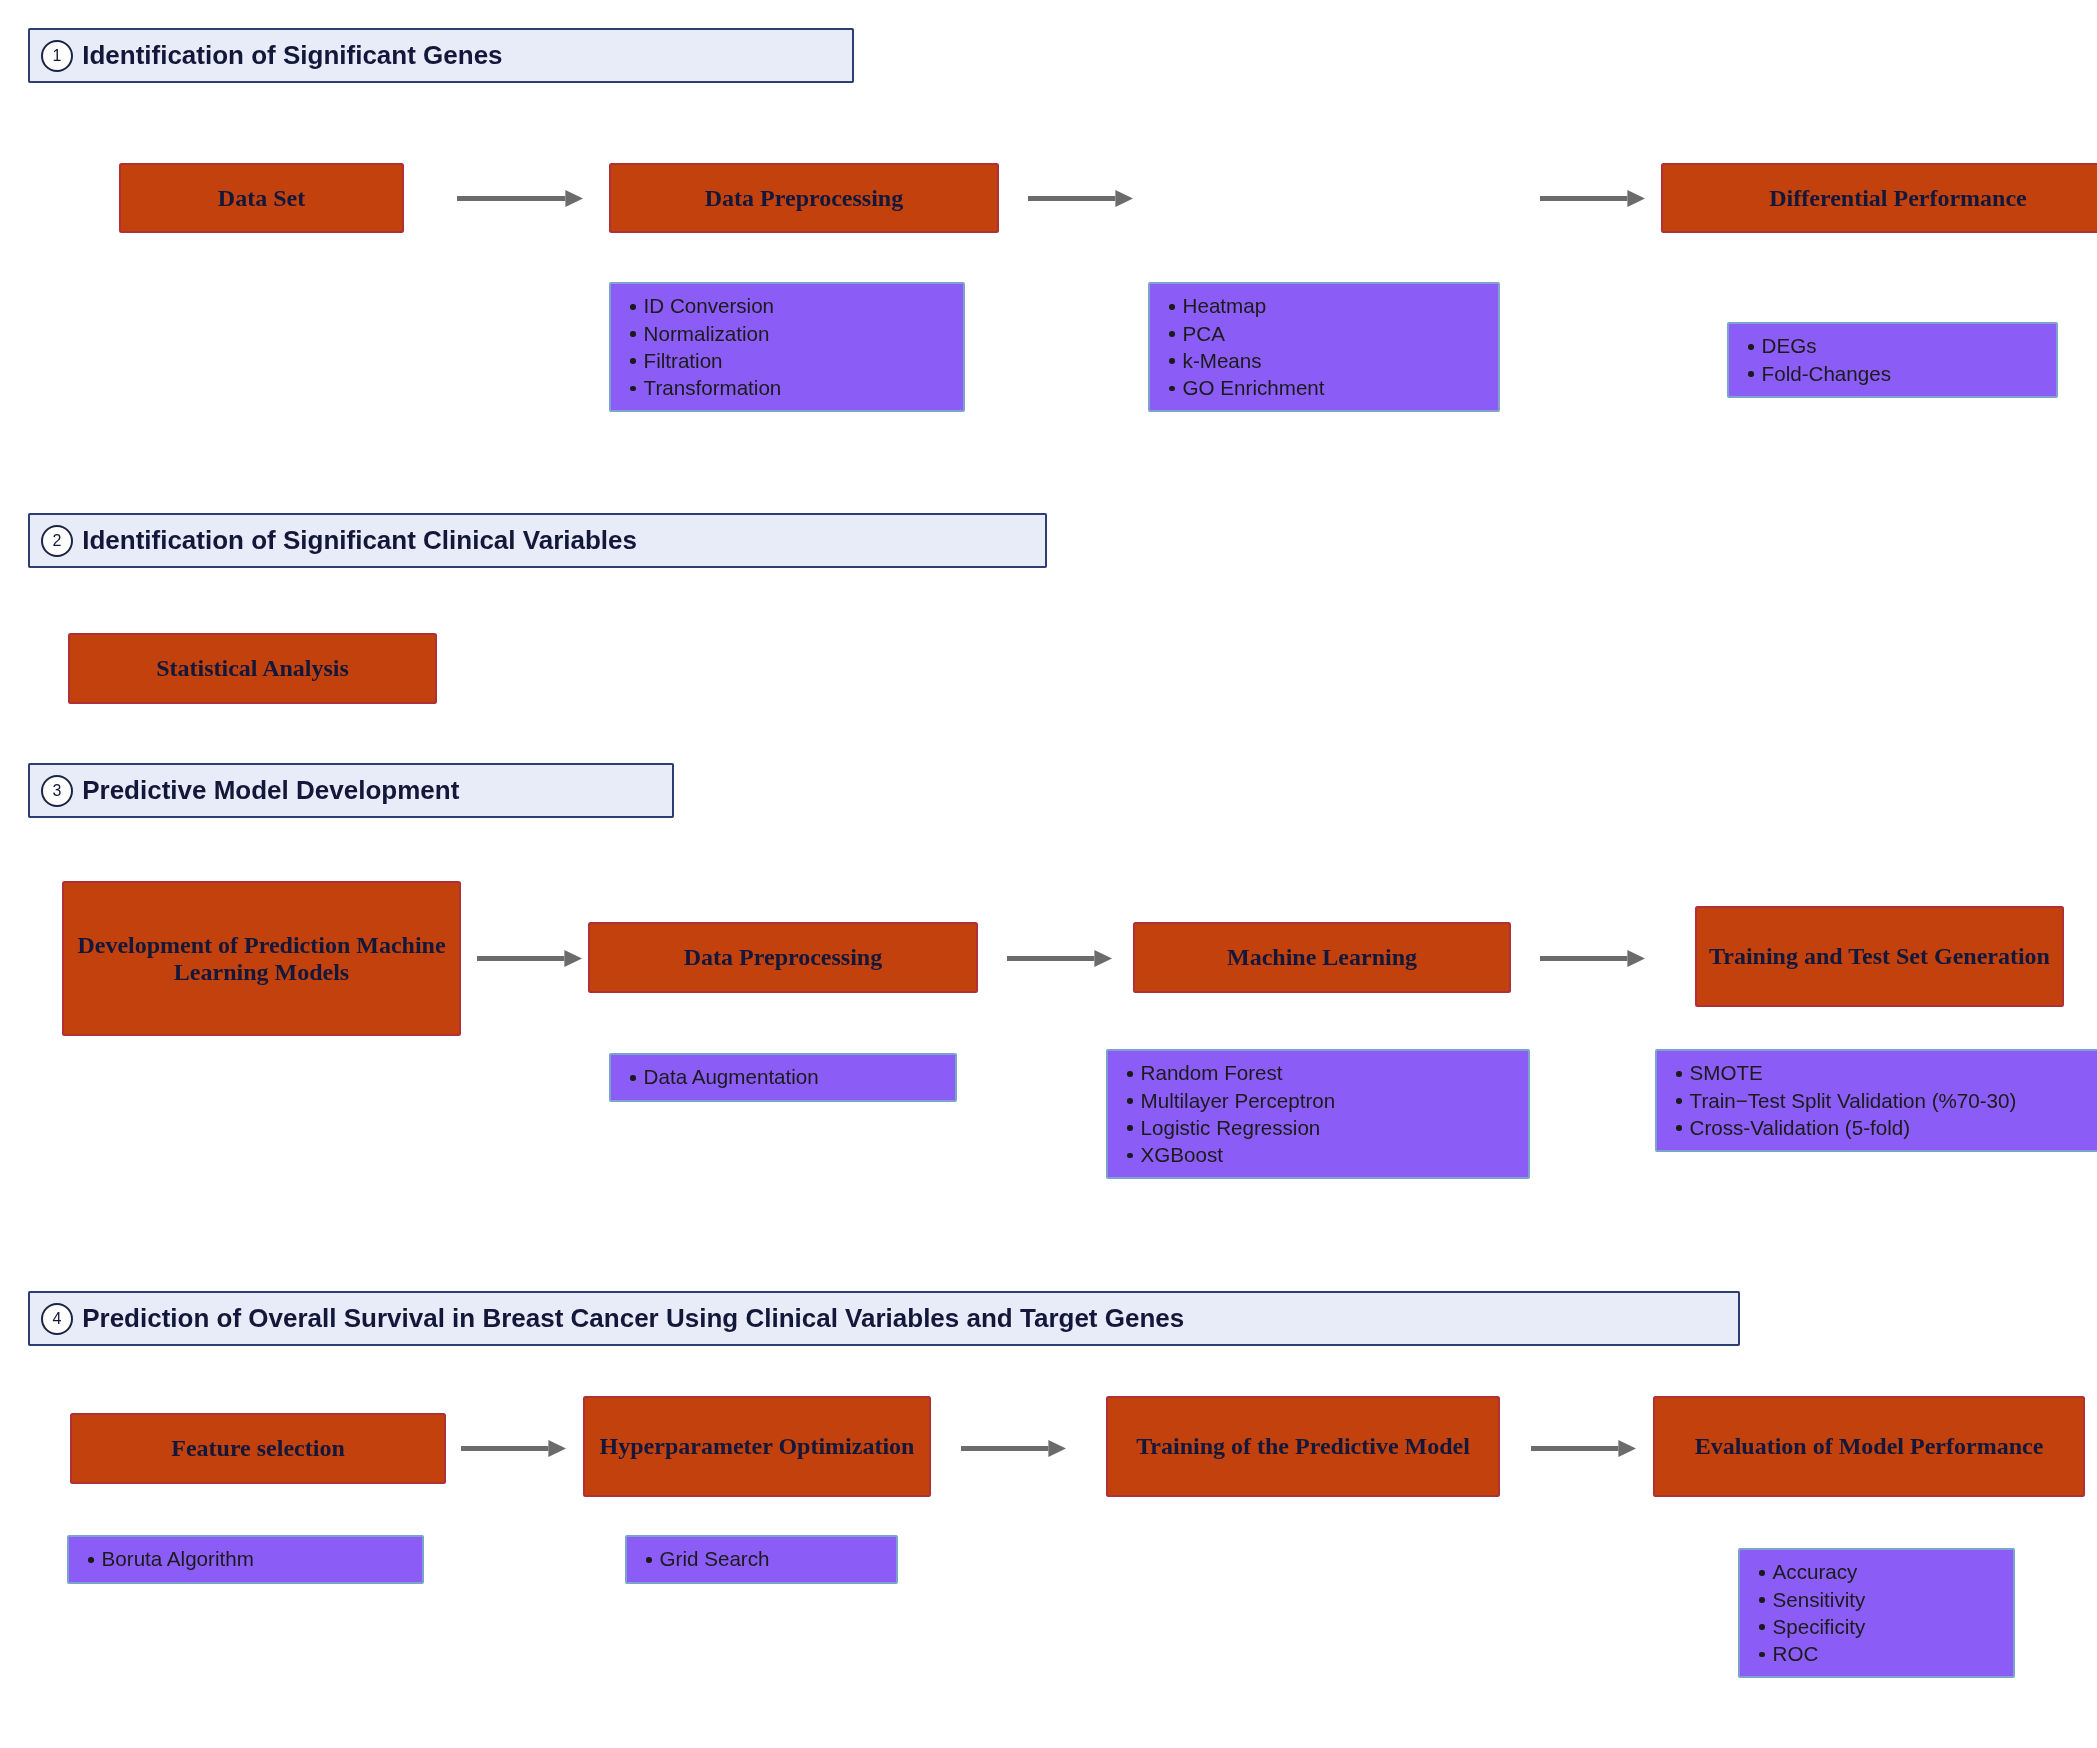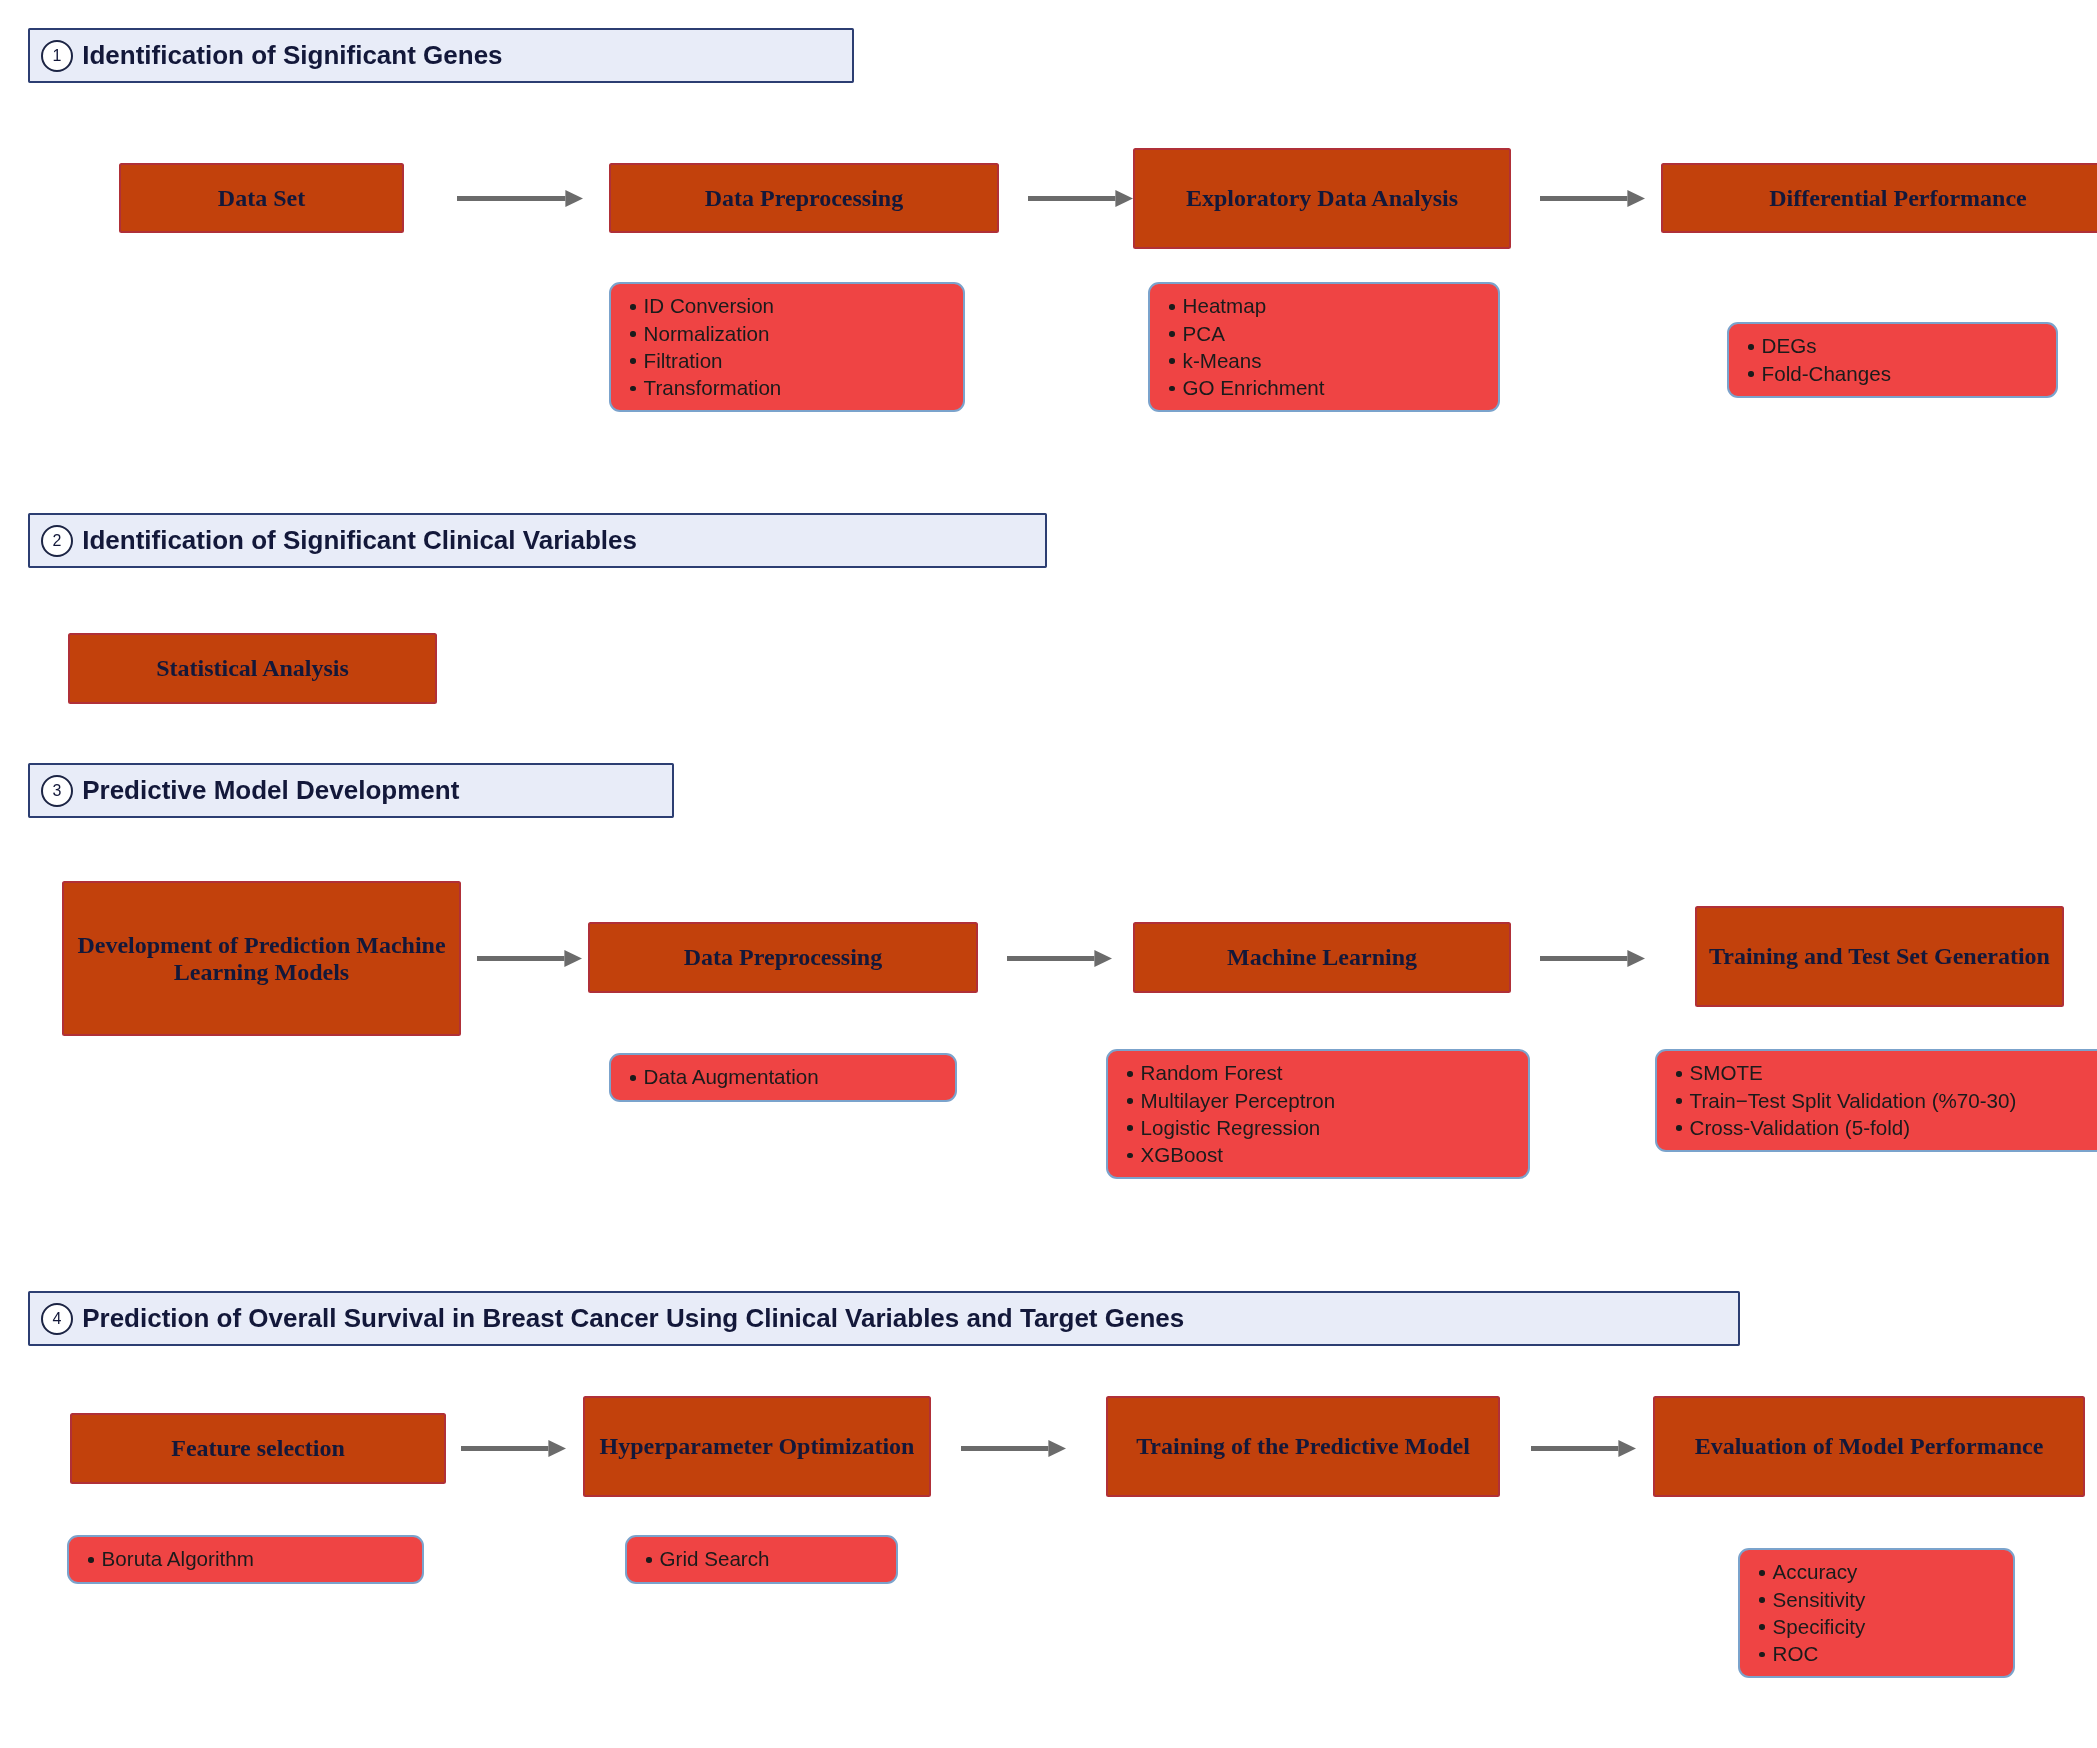--- a/index.html
+++ b/index.html
@@ -73,23 +73,23 @@
     font-weight: bold;
     font-size: 24px;
     line-height: 1.12;
     color: #13183a;
   }
 
   
   .bcard {
     position: absolute;
     box-sizing: border-box;
-    background: #ef4444;
+    background: #8b5cf6;
     border: 2.1px solid #7ba3cc;
-    border-radius: 11px;
+    border-radius: 2px;
     padding: 8.4px 14.3px 9.2px 12.6px;
   }
   .bcard ul {
     margin: 0;
     padding: 0 0 0 20px;
     list-style: none;
   }
   .bcard li {
     position: relative;
     font-family: "Liberation Sans", sans-serif;
@@ -141,23 +141,20 @@
     <span class="pbox-label">Data Preprocessing</span>
   </div>
 
   <div class="arrow" style="left:1028px; top:188px; width:105px; height:21px;">
     <svg width="105" height="21" viewBox="0 0 250 50">
       <line x1="0" y1="25" x2="208" y2="25" stroke="#6b6b6b" stroke-width="12"></line>
       <polygon points="208,5 250,25 208,45" fill="#6b6b6b"></polygon>
     </svg>
   </div>
 
-  <div class="pbox" style="left:1133px; top:148px; width:378px; height:101px;">
-    <span class="pbox-label">Exploratory Data Analysis</span>
-  </div>
 
   <div class="arrow" style="left:1540px; top:188px; width:105px; height:21px;">
     <svg width="105" height="21" viewBox="0 0 250 50">
       <line x1="0" y1="25" x2="208" y2="25" stroke="#6b6b6b" stroke-width="12"></line>
       <polygon points="208,5 250,25 208,45" fill="#6b6b6b"></polygon>
     </svg>
   </div>
 
   <div class="pbox" style="left:1661px; top:163px; width:474px; height:70px;">
     <span class="pbox-label">Differential Performance</span>

